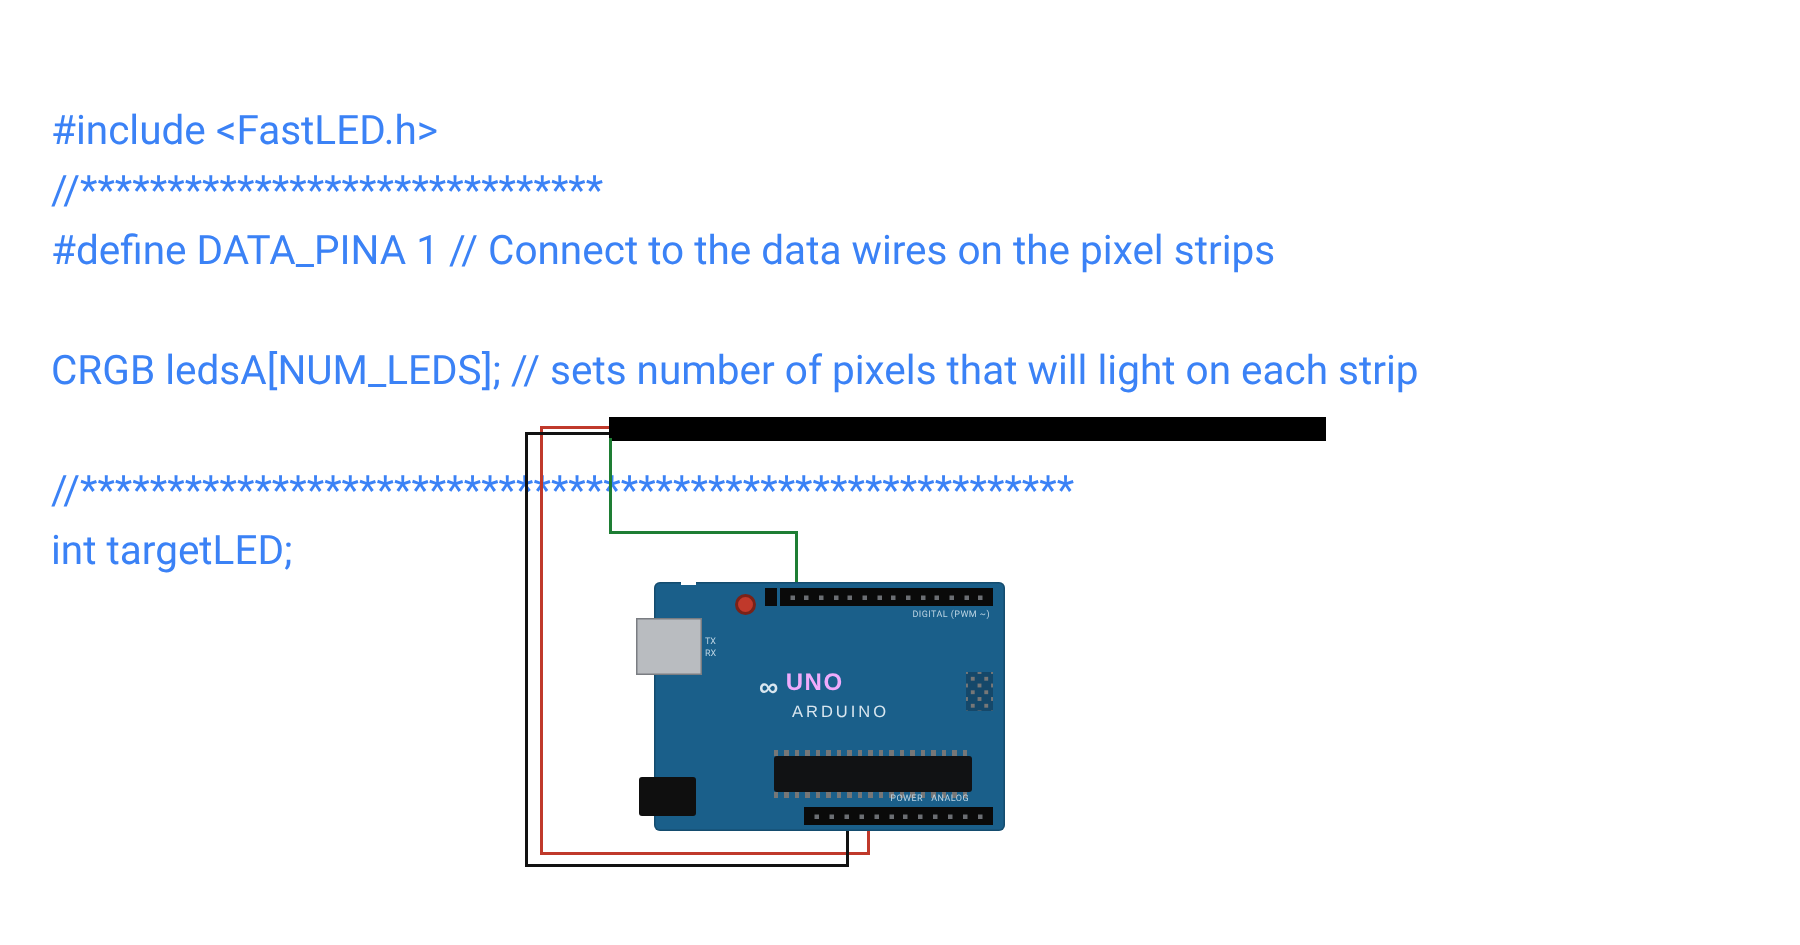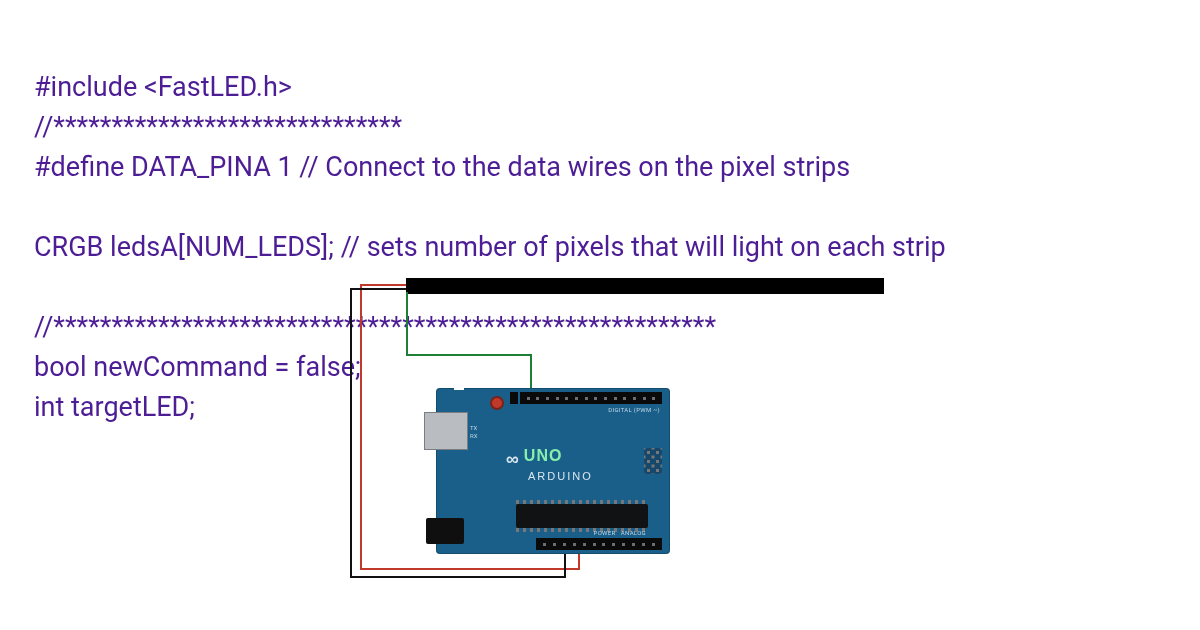--- a/index.html
+++ b/index.html
@@ -9,21 +9,21 @@
     background: #ffffff;
     font-family: -apple-system, BlinkMacSystemFont, "Segoe UI", Roboto, Helvetica, Arial, sans-serif;
     position: relative;
     overflow: hidden;
   }
   .code-area {
     position: absolute;
     top: 68px;
     left: 34px;
     right: 0;
-    color: #4c1d95;
+    color: #3b82f6;
     font-size: 27px;
     line-height: 1.47;
     font-weight: 400;
     white-space: nowrap;
   }
   .code-line {
     display: block;
     min-height: 40px;
   }
   .diagram {
@@ -166,21 +166,21 @@
   .board-label .infinity {
     font-size: 18px;
     font-weight: 700;
     letter-spacing: -1px;
     display: inline-block;
     vertical-align: middle;
   }
   .board-label .uno {
     font-size: 16px;
     font-weight: 700;
-    color: #86efac;
+    color: #f0abfc;
     letter-spacing: 1px;
     margin-left: 6px;
   }
   .board-label .arduino {
     font-size: 11px;
     letter-spacing: 2px;
     display: block;
     margin-left: 22px;
   }
   .pin-label-top {
@@ -216,21 +216,20 @@
 <body>
 
 <div class="code-area">
   <span class="code-line">#include &lt;FastLED.h&gt;</span>
   <span class="code-line">//******************************</span>
   <span class="code-line">#define DATA_PINA 1 // Connect to the data wires on the pixel strips</span>
   <span class="code-line"></span>
   <span class="code-line">CRGB ledsA[NUM_LEDS]; // sets number of pixels that will light on each strip</span>
   <span class="code-line"></span>
   <span class="code-line">//*********************************************************</span>
-  <span class="code-line">bool newCommand = false;</span>
   <span class="code-line">int targetLED;</span>
 </div>
 
 <div class="diagram">
 
   <div class="led-strip"></div>
 
   <div class="w-seg" style="top:10px;left:16px;width:46px;height:2px;border-top:2px solid #c0392b;"></div>
   <div class="w-seg" style="top:10px;left:16px;width:2px;height:286px;border-left:2px solid #c0392b;"></div>
   <div class="w-seg" style="top:294px;left:16px;width:220px;height:2px;border-top:2px solid #c0392b;"></div>

